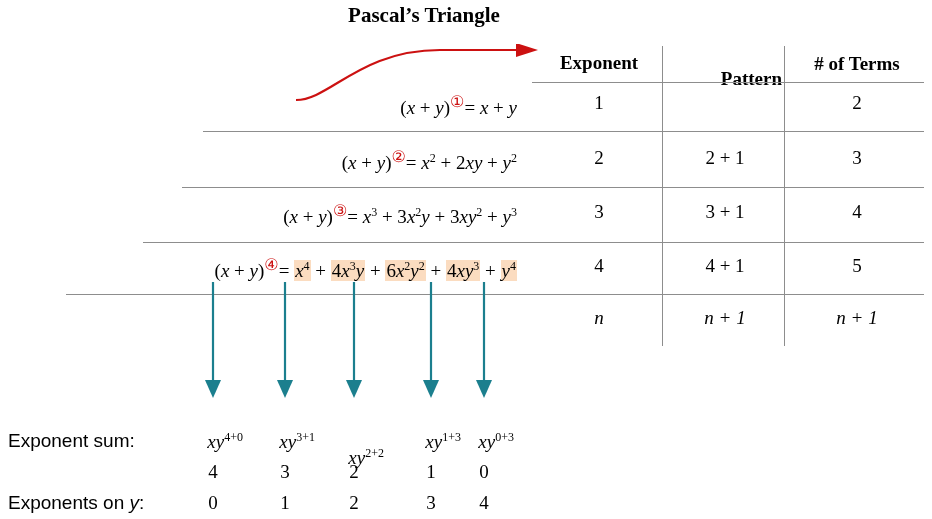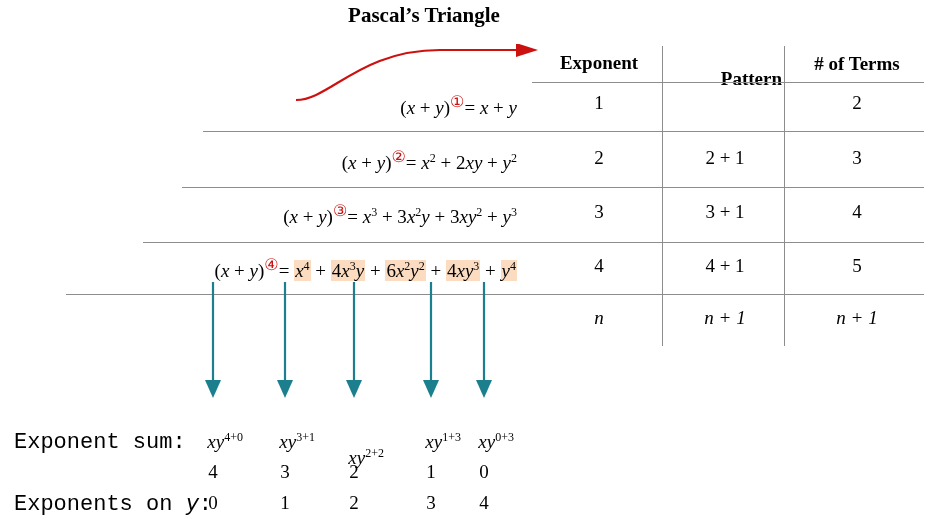--- a/index.html
+++ b/index.html
@@ -117,23 +117,23 @@
     width: 260px;
     height: 62px;
   }
 
   
   .arrow-svg { position: absolute; }
 
   
   .blabel {
     position: absolute;
-    left: 14px;
-    font-size: 22px;
-    font-family: Liberation Mono, monospace;
+    left: 8px;
+    font-size: 19px;
+    font-family: Liberation Sans, sans-serif;
     white-space: nowrap;
   }
   #blabel-sum { top: 430px; }
   #blabel-x   { top: 461px; }
   #blabel-y   { top: 492px; }
 
   .bval {
     position: absolute;
     font-size: 19px;
     text-align: center;

